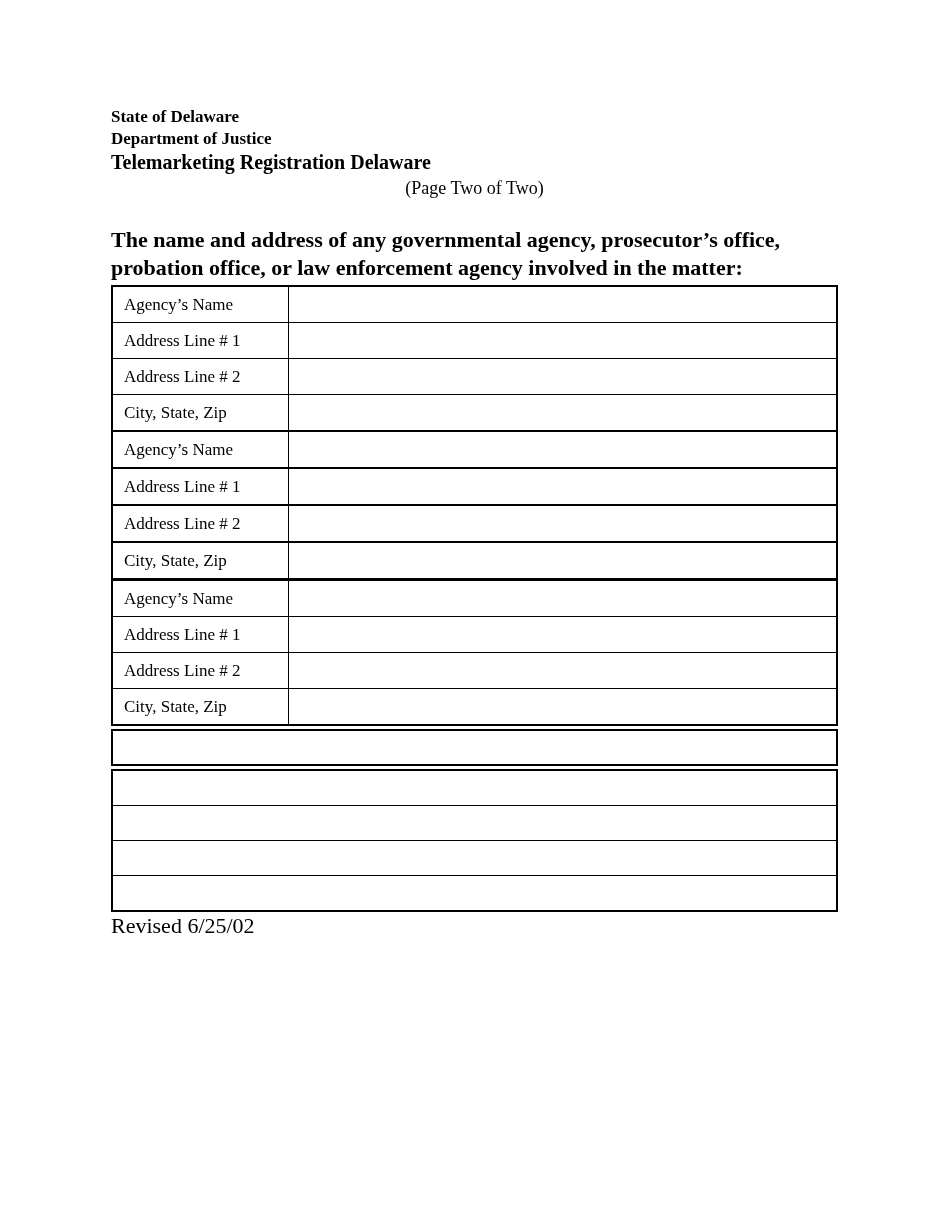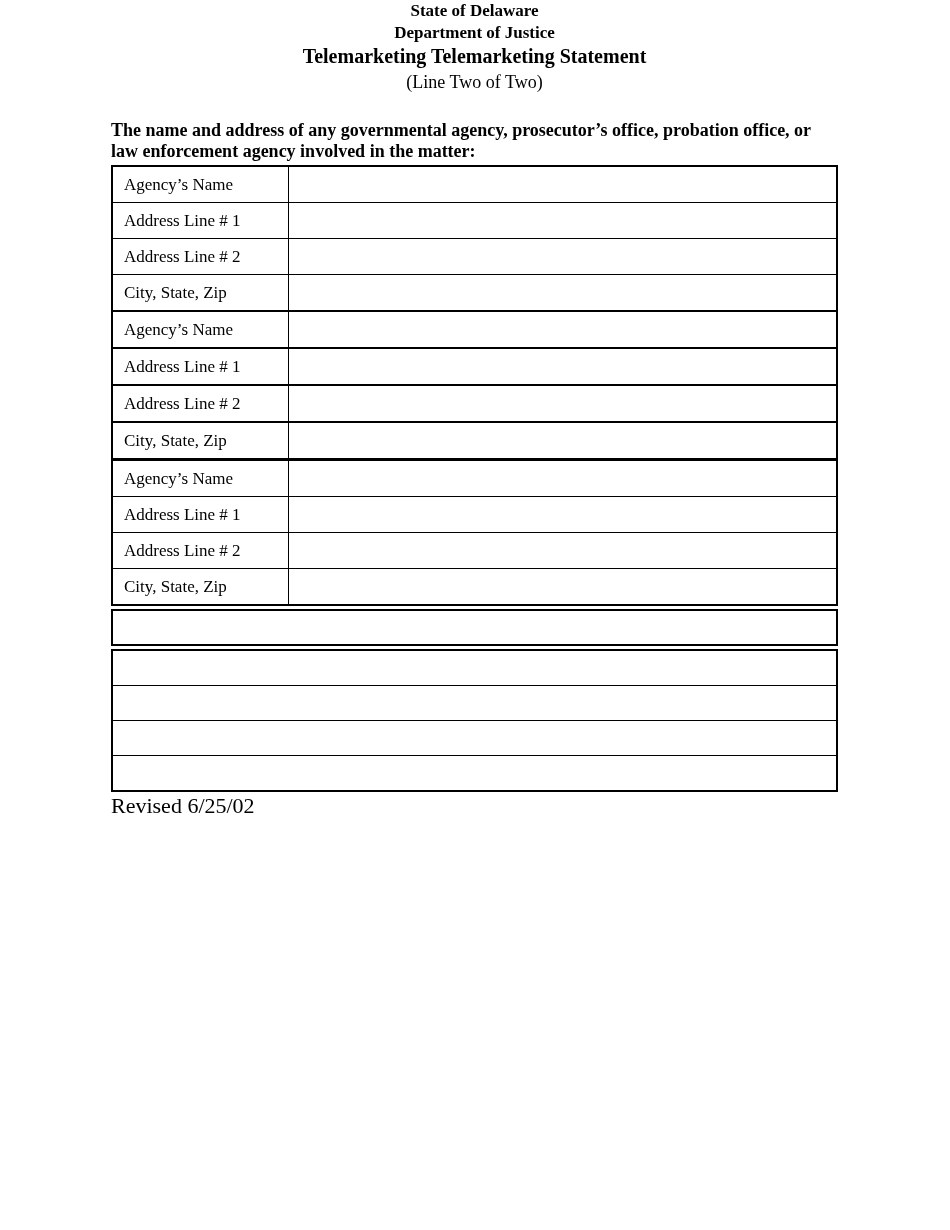--- a/index.html
+++ b/index.html
@@ -10,26 +10,26 @@
     color: #000000;
     font-family: "Liberation Serif", "DejaVu Serif", serif;
     overflow: hidden;
   }
   .page {
     position: absolute;
     left: 111px;
     top: 0;
     width: 727px;
   }
-  .hdr { text-align: center; }
+  .hdr { text-align: left; margin-top: 106px; }
   .hdr-line { font-weight: bold; font-size: 17px; line-height: 22px; }
   .doc-title { font-weight: bold; font-size: 20px; line-height: 25px; }
   .form-title { font-weight: bold; font-size: 22px; line-height: 26px; margin-top: 19px; text-align: center; }
   .page-note { font-size: 18px; line-height: 23px; margin-top: 2px; text-align: center; }
-  .prompt { font-weight: bold; font-size: 18px; line-height: 21px; }
+  .prompt { font-weight: bold; font-size: 22px; line-height: 28px; }
   .p1 { margin-top: 26px; }
   .p2 { margin-top: 25px; }
   .p3 { margin-top: 25px; }
 
   .tbl1 { margin-top: 3px; border: 2px solid #000; }
   .row { display: flex; height: 35px; }
   .sep1 { border-top: 1px solid #000; }
   .sep2 { border-top: 2px solid #000; }
   .sep3 { border-top: 3px solid #000; }
   .lbl {
@@ -71,24 +71,24 @@
   .footer { font-size: 22px; line-height: 22px; margin-top: 3px; }
 </style>
 </head>
 <body>
 
 <div class="page">
 
   <div class="hdr">
     <div class="hdr-line">State of Delaware</div>
     <div class="hdr-line">Department of Justice</div>
-    <div class="doc-title">Telemarketing Telemarketing Statement</div>
+    <div class="doc-title">Telemarketing Registration Delaware</div>
   </div>
 
-  <div class="page-note">(Line Two of Two)</div>
+  <div class="page-note">(Page Two of Two)</div>
 
   <div class="prompt p1">The name and address of any governmental agency, prosecutor’s office, probation office, or law enforcement agency involved in the matter:</div>
 
   <div class="tbl1">
     <div class="row">
       <div class="lbl">Agency’s Name</div>
       <div class="val"></div>
     </div>
     <div class="row sep1">
       <div class="lbl">Address Line # 1</div>

